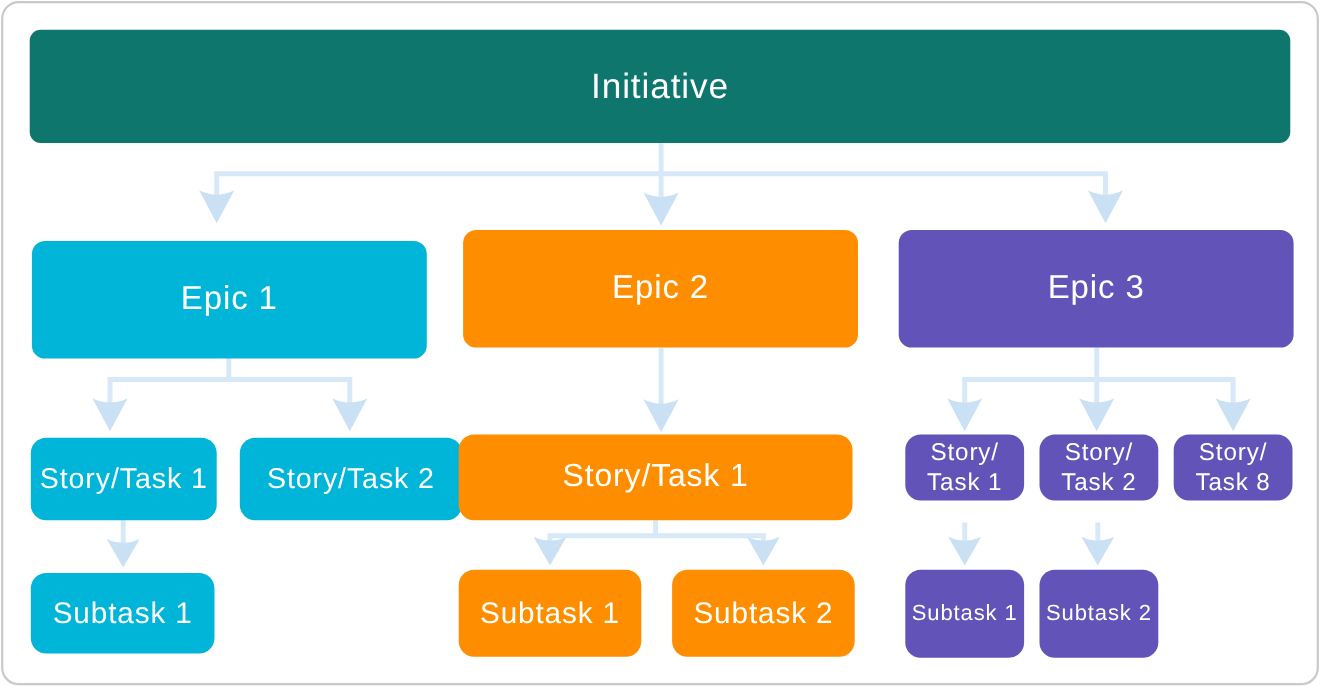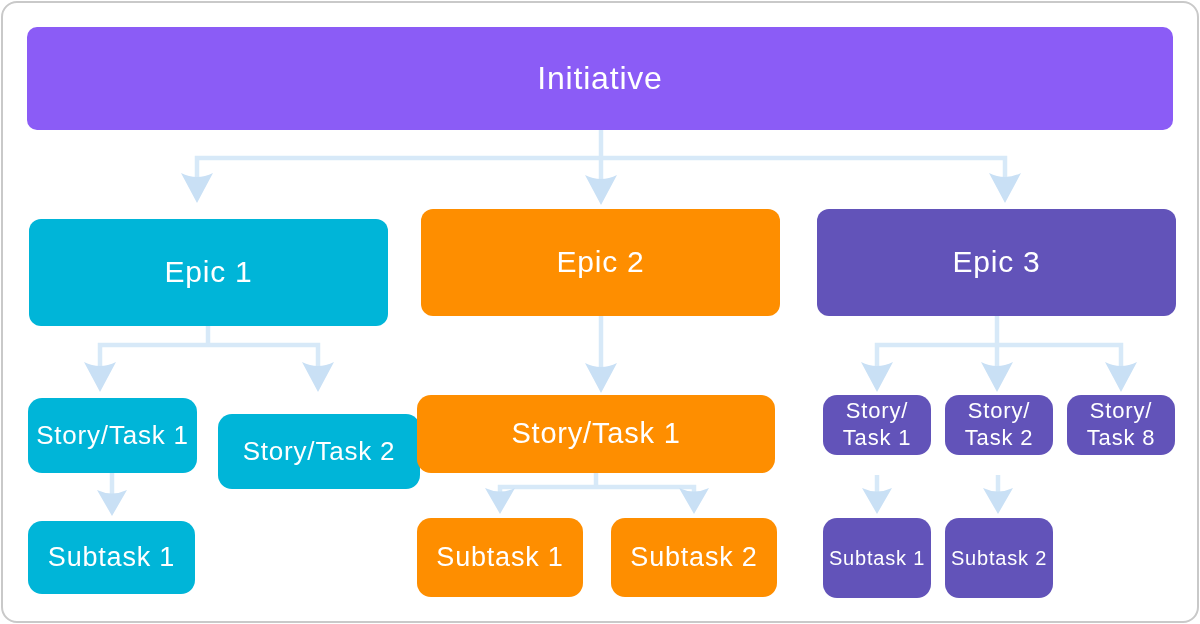--- a/index.html
+++ b/index.html
@@ -16,21 +16,21 @@
   .node{
     position:absolute;display:flex;flex-direction:column;align-items:center;justify-content:center;
     color:#ffffff;text-align:center;letter-spacing:0.8px;line-height:1.22;
   }
   #init   {left:27px;top:27px;width:1146px;height:103px;border-radius:10px;font-size:32px;}
   .epic   {top:209px;width:359px;height:107px;border-radius:12px;font-size:30px;}
   #epic1  {left:29px;}
   #epic2  {left:421px;}
   #epic3  {left:817px;}
   #c-story1{left:28px; top:398px;width:169px;height:75px;border-radius:14px;font-size:26px;}
-  #c-story2{left:218px;top:414px;width:202px;height:75px;border-radius:14px;font-size:26px;}
+  #c-story2{left:218px;top:398px;width:202px;height:75px;border-radius:14px;font-size:26px;}
   #c-sub1  {left:28px; top:521px;width:167px;height:73px;border-radius:14px;font-size:27px;}
   #o-story1{left:417px;top:395px;width:358px;height:78px;border-radius:14px;font-size:29px;}
   #o-sub1  {left:417px;top:518px;width:166px;height:79px;border-radius:14px;font-size:27px;}
   #o-sub2  {left:611px;top:518px;width:166px;height:79px;border-radius:14px;font-size:27px;}
   .p-story {top:395px;width:108px;height:60px;border-radius:14px;font-size:22px;}
   #p-story1{left:823px;}
   #p-story2{left:945px;}
   #p-story3{left:1067px;}
   .p-sub   {top:518px;width:108px;height:80px;border-radius:14px;font-size:20px;}
   #p-sub1  {left:823px;}
@@ -68,21 +68,21 @@
     <path d="M485,488 Q500,495 515,488 L500,514 Z"></path>
     <path d="M679,488 Q694,495 709,488 L694,514 Z"></path>
     <path d="M861,362 Q877,370 893,362 L877,392 Z"></path>
     <path d="M981,362 Q997,370 1013,362 L997,392 Z"></path>
     <path d="M1105,362 Q1121,370 1137,362 L1121,392 Z"></path>
     <path d="M862,488 Q877,495 892,488 L877,514 Z"></path>
     <path d="M983,488 Q998,495 1013,488 L998,514 Z"></path>
   </g>
 </svg>
 
-<div class="node" id="init" style="background-color: #8b5cf6;">
+<div class="node" id="init" style="background-color: #0f766e;">
   <span>Initiative</span>
 </div>
 
 <div class="node epic" id="epic1" style="background-color: rgb(0, 181, 216); margin-top: 10px;">
   <span>Epic 1</span>
 </div>
 <div class="node epic" id="epic2" style="background-color: rgb(254, 142, 0);">
   <span>Epic 2</span>
 </div>
 <div class="node epic" id="epic3" style="background-color: rgb(98, 83, 185); align-items: center;">

